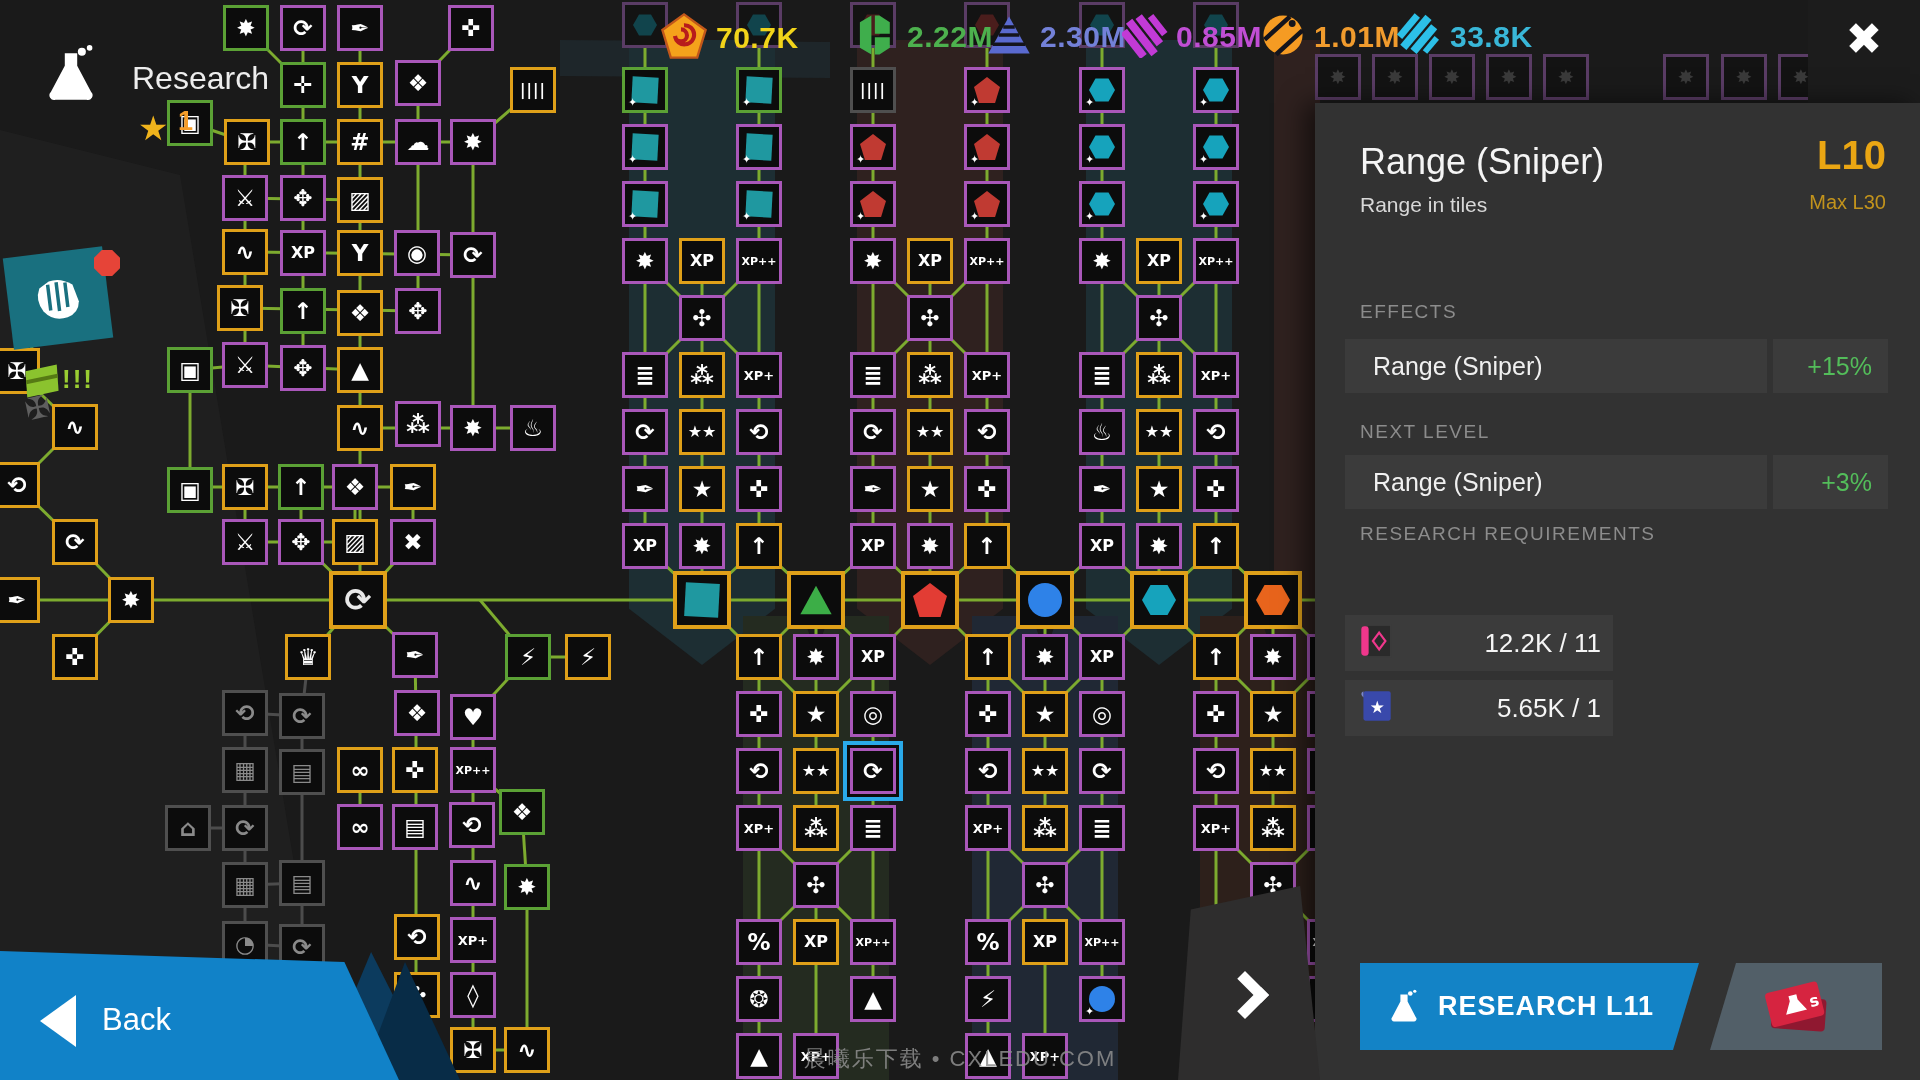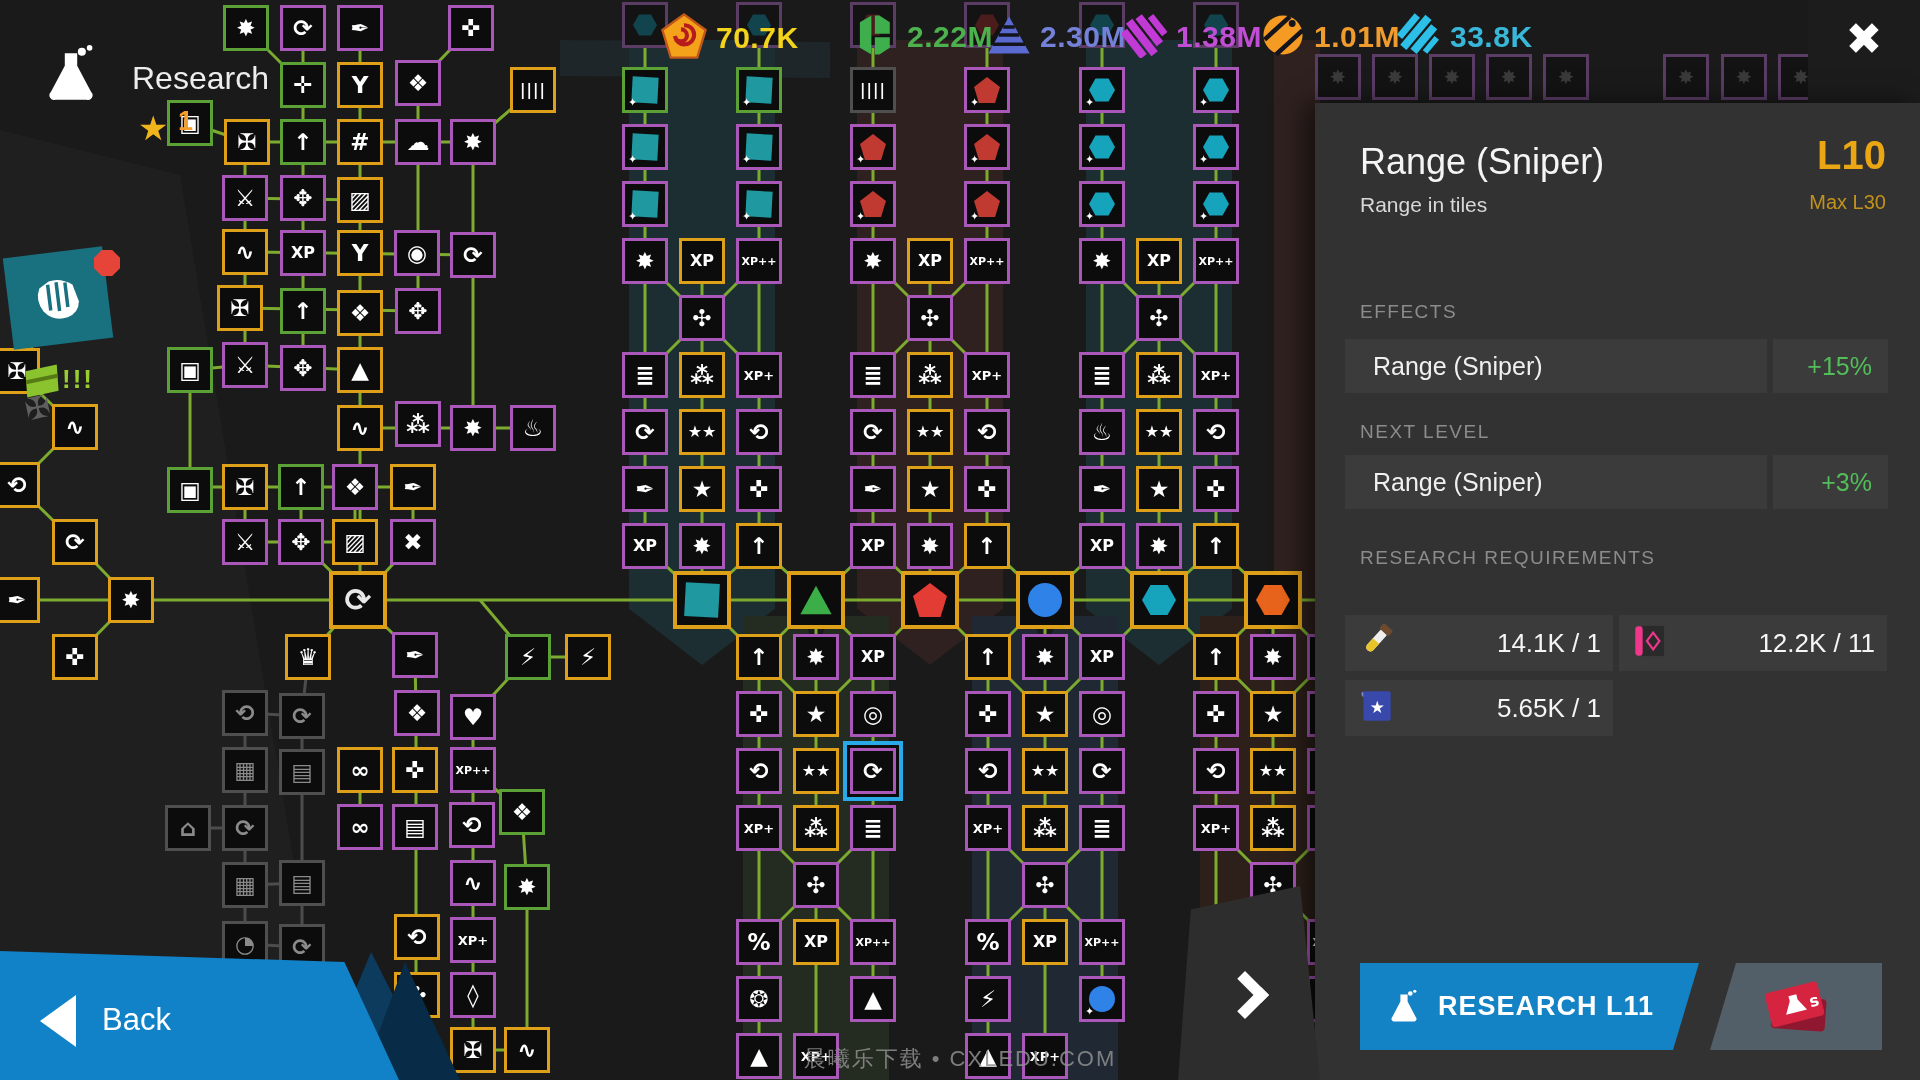--- a/index.html
+++ b/index.html
@@ -996,21 +996,21 @@
       </div>
       <div class="cur" style="left: 1122px;">
         <span><svg width="46" height="46" viewBox="0 0 40 40">
             <g transform="rotate(-38 20 20)">
               <rect x="4" y="6" width="7" height="28" fill="#c23ad6"></rect>
               <rect x="13" y="2" width="7" height="36" fill="#c23ad6"></rect>
               <rect x="22" y="4" width="7" height="30" fill="#c23ad6"></rect>
               <rect x="31" y="10" width="6" height="20" fill="#c23ad6"></rect>
             </g>
           </svg></span>
-        <b style="color:#c04ed4">1.38M</b>
+        <b style="color:#c04ed4">0.85M</b>
       </div>
       <div class="cur" style="left: 1260px;">
         <span><svg width="46" height="46" viewBox="0 0 40 40">
             <circle cx="20" cy="20" r="17" fill="#f59b23"></circle>
             <path d="M4 24 L26 4 M14 37 L37 16" stroke="#14141c" stroke-width="4"></path>
             <circle cx="28" cy="10" r="3" fill="#14141c"></circle>
           </svg></span>
         <b style="color:#f09b2d">1.01M</b>
       </div>
       <div class="cur" style="left: 1396px;">
@@ -1041,35 +1041,25 @@
                <div class="cell val">+15%</div>
         </div>
       </div>
     <div class="sect" style="top:318px">NEXT LEVEL</div>
     <div id="next-rows">
         <div class="rowwrap" style="top: 352px;">
           <div class="cell lbl">Range (Sniper)</div>
                <div class="cell val">+3%</div>
         </div>
       </div>
-    <div class="sect" style="top:444px">RESEARCH REQUIREMENTS</div>
+    <div class="sect" style="top:420px">RESEARCH REQUIREMENTS</div>
     <div id="req-rows">
         <div class="req-row" style="top: 447px;">
         </div>
         <div class="req-row" style="top: 512px;">
-          <div class="req-cell">
-            <span><svg width="42" height="42" viewBox="0 0 40 40">
-                <g transform="rotate(42 20 20)">
-                  <rect x="16" y="6" width="8" height="26" rx="4" fill="#efefef"></rect>
-                  <path d="M16 20 h8 v8 a4 4 0 0 1 -8 0 z" fill="#e8c32a"></path>
-                  <rect x="14" y="2" width="12" height="7" rx="2" fill="#6b4a2f"></rect>
-                </g>
-              </svg></span>
-            <b>14.1K / 1</b>
-          </div>
           <div class="req-cell">
             <span><svg width="42" height="42" viewBox="0 0 40 40">
                 <rect x="12" y="5" width="22" height="30" fill="#2a2a2a" stroke="#3d3d3d"></rect>
                 <polygon points="23,12 29,20 23,28 17,20" fill="none" stroke="#f0378c" stroke-width="2"></polygon>
                 <rect x="6" y="6" width="7" height="28" rx="3" fill="#f0378c"></rect>
               </svg></span>
             <b>12.2K / 11</b>
           </div>
         </div>
         <div class="req-row" style="top: 577px;">

